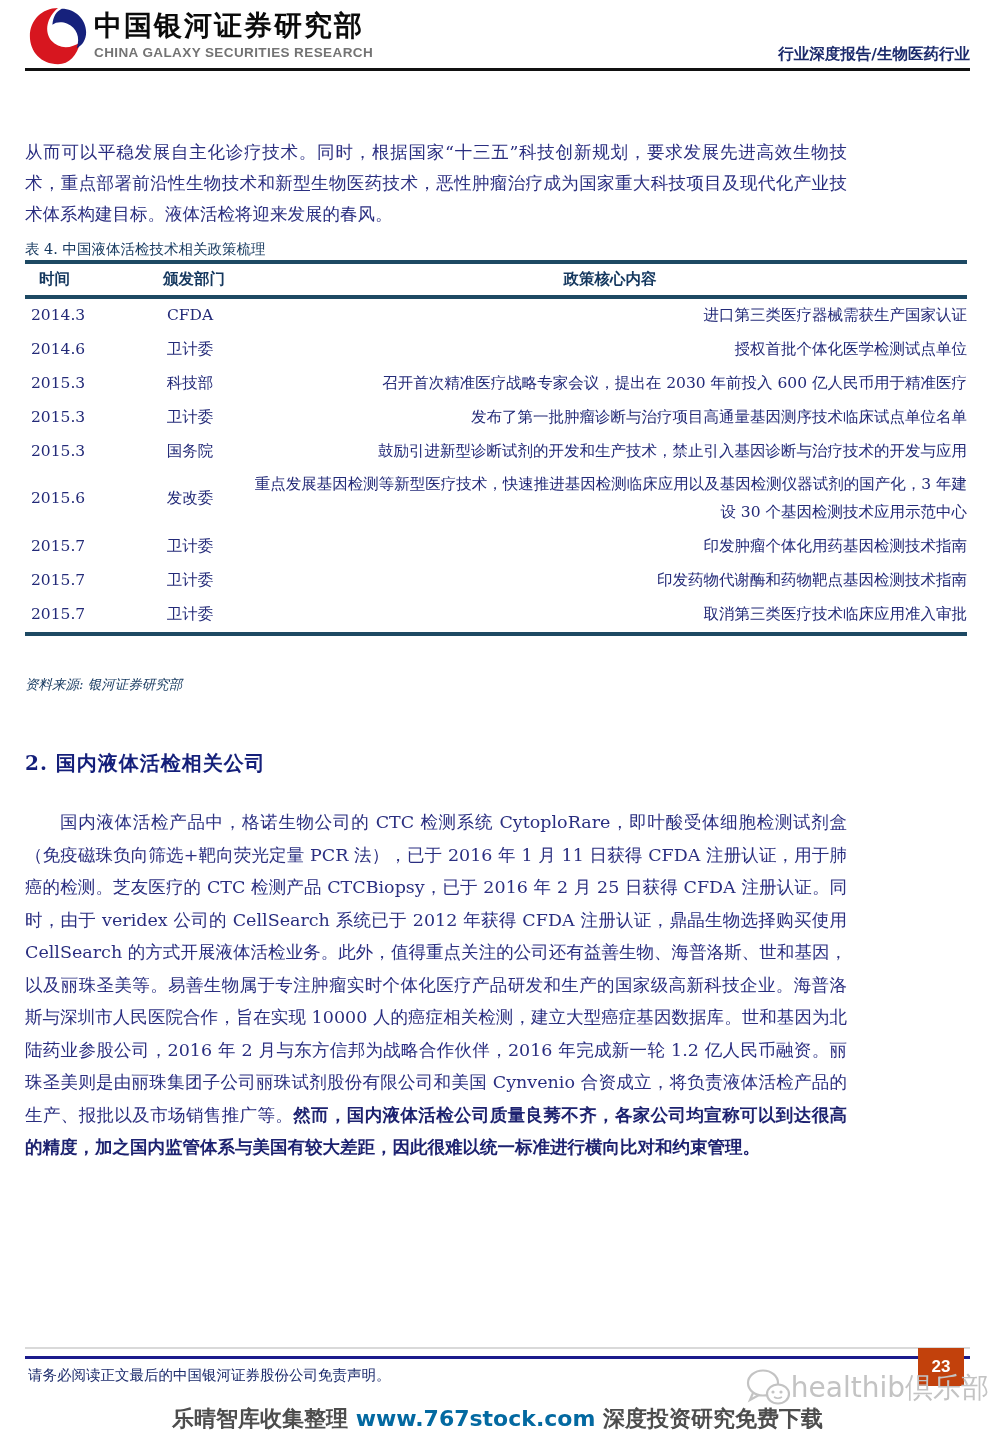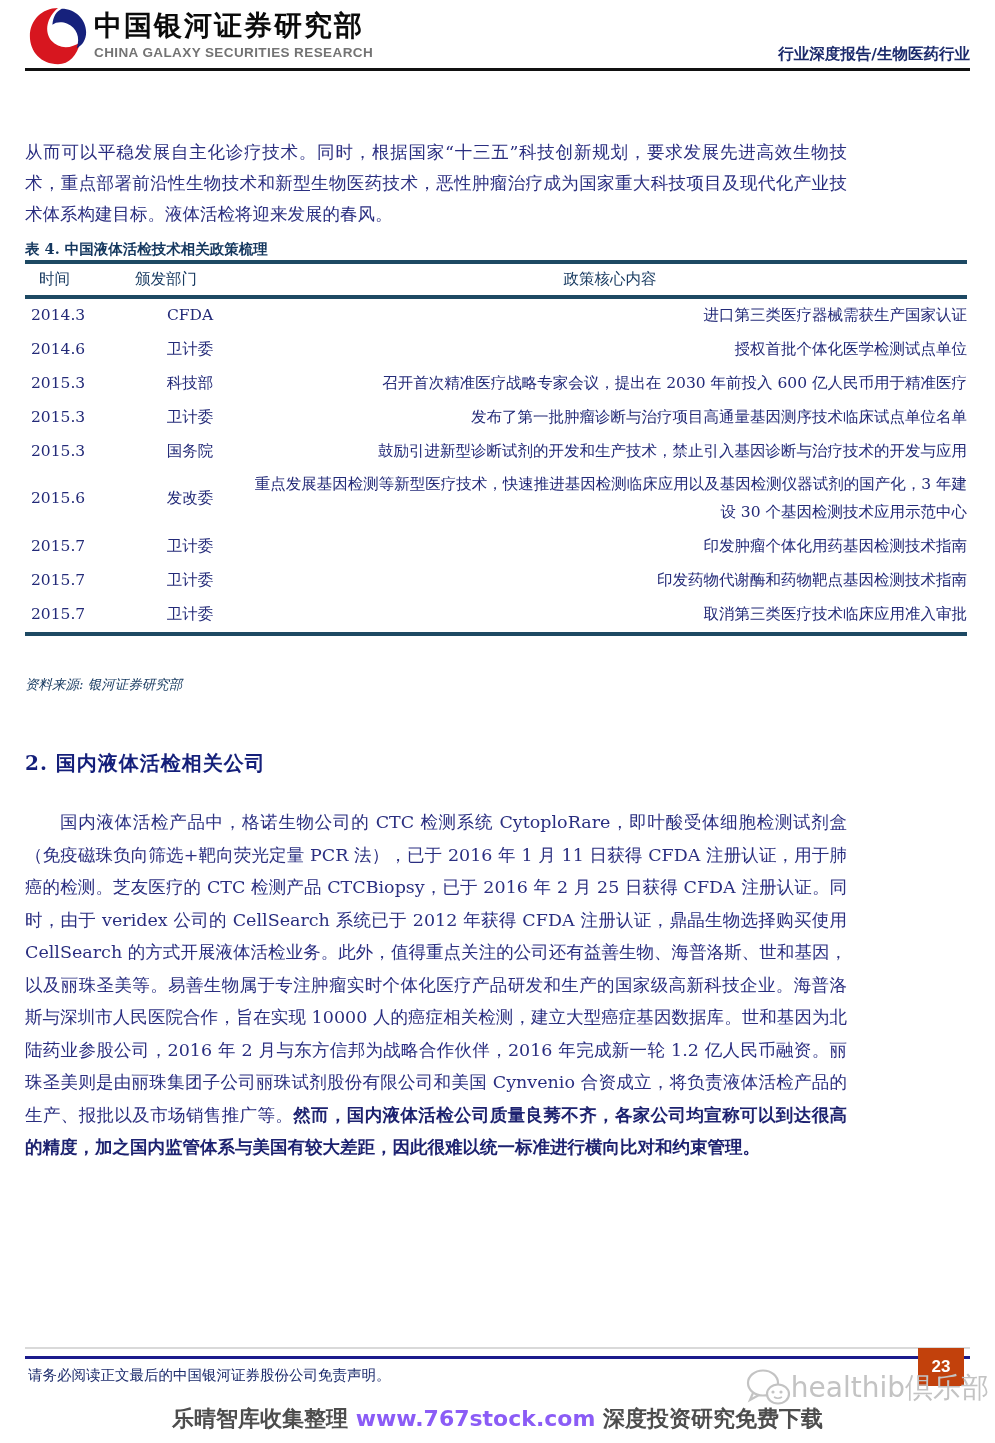--- a/index.html
+++ b/index.html
@@ -13,27 +13,27 @@
   .hdr-cn{font-family:"DejaVu Sans","Liberation Sans",sans-serif;font-weight:bold;
     font-size:28px;color:#0b0b0b;letter-spacing:2px;}
   .hdr-en{font-family:"Liberation Sans","DejaVu Sans",sans-serif;font-weight:bold;
     font-size:13.5px;color:#737373;margin-top:6px;letter-spacing:0.4px;}
   .hdr-report{position:absolute;right:25px;top:44px;font-weight:bold;font-size:15.5px;color:#1b2a6b;}
   .hdr-rule{position:absolute;left:25px;top:68px;width:945px;height:3px;background:#111;}
   
   .intro{position:absolute;left:25px;top:137px;width:822px;font-size:17.5px;line-height:31px;
     text-align:justify;color:#2a2e80;}
   
-  .tbl-caption{position:absolute;left:25px;top:240px;font-size:14.5px;font-weight:bold;color:#14375e;}
+  .tbl-caption{position:absolute;left:25px;top:240px;font-size:14.5px;font-weight:normal;color:#14375e;}
   table.policy{position:absolute;left:25px;top:260px;width:942px;border-collapse:collapse;
     table-layout:fixed;font-size:15.5px;color:#232a78;}
   table.policy thead tr{border-top:4px solid #1d4963;border-bottom:4px solid #1d4963;}
-  table.policy th{font-weight:normal;color:#14375e;padding:5px 0;}
+  table.policy th{font-weight:bold;color:#14375e;padding:5px 0;}
   table.policy th.c0{width:88px;text-align:left;padding-left:14px;}
-  table.policy th.c1{width:118px;text-align:left;padding-left:8px;}
+  table.policy th.c1{width:118px;text-align:center;padding-left:8px;}
   table.policy th.c2{text-align:center;}
   table.policy td{padding:3px 0;line-height:1.8;vertical-align:middle;}
   table.policy td.col0{text-align:left;padding-left:6px;}
   table.policy td.col1{text-align:center;}
   table.policy td.col2{text-align:right;}
   table.policy tbody{border-bottom:4px solid #1d4963;}
   .src-note{position:absolute;left:25px;top:676px;font-style:italic;font-size:13.5px;color:#14375e;}
   
   .sec-head{position:absolute;left:25px;top:750px;font-size:20px;font-weight:bold;color:#141f7a;
     letter-spacing:1px;}
@@ -44,21 +44,21 @@
   .ft-grayline{position:absolute;left:25px;top:1347px;width:945px;height:2px;background:#d9d9d9;}
   .ft-rule{position:absolute;left:25px;top:1356px;width:945px;height:3px;background:#1b1b8c;}
   .ft-disc{position:absolute;left:28px;top:1366px;font-size:14.5px;color:#1b2a6b;}
   .pg-badge{position:absolute;left:918px;top:1348px;width:46px;height:38px;background:#c2410c;
     color:#ffffff;font-family:"Liberation Sans",sans-serif;font-weight:bold;font-size:17px;
     display:flex;align-items:center;justify-content:center;}
   .wm-brand{position:absolute;right:6px;top:1368px;display:flex;align-items:center;gap:0;
     color:#c3c3c3;font-family:"DejaVu Sans","Liberation Sans",sans-serif;font-size:28px;}
   .wm-line{position:absolute;left:0;top:1404px;width:100%;text-align:center;
     font-family:"DejaVu Sans","Liberation Sans",sans-serif;font-weight:bold;font-size:22px;color:#4d4d4d;}
-  .wm-line .url{color:#8b5cf6;text-decoration:none;}
+  .wm-line .url{color:#0369a1;text-decoration:none;}
 </style>
 </head>
 <body>
 
 <div class="page">
 
   <svg class="hdr-logo" viewBox="0 0 64 64">
     <path d="M32 62 C14 62 2 49 2 32 C2 15 15 2 32 2 C20 12 17 27 25 37 C33 46 46 46 56 38 C52 53 44 62 32 62 Z" fill="#d7161f"></path>
     <path d="M36 3 C50 3 62 14 62 28 C62 36 58 42 52 45 C56 34 52 23 42 19 C36 16.5 30 17 26 20 C27 11 30 6 36 3 Z" fill="#16217c"></path>
   </svg>

